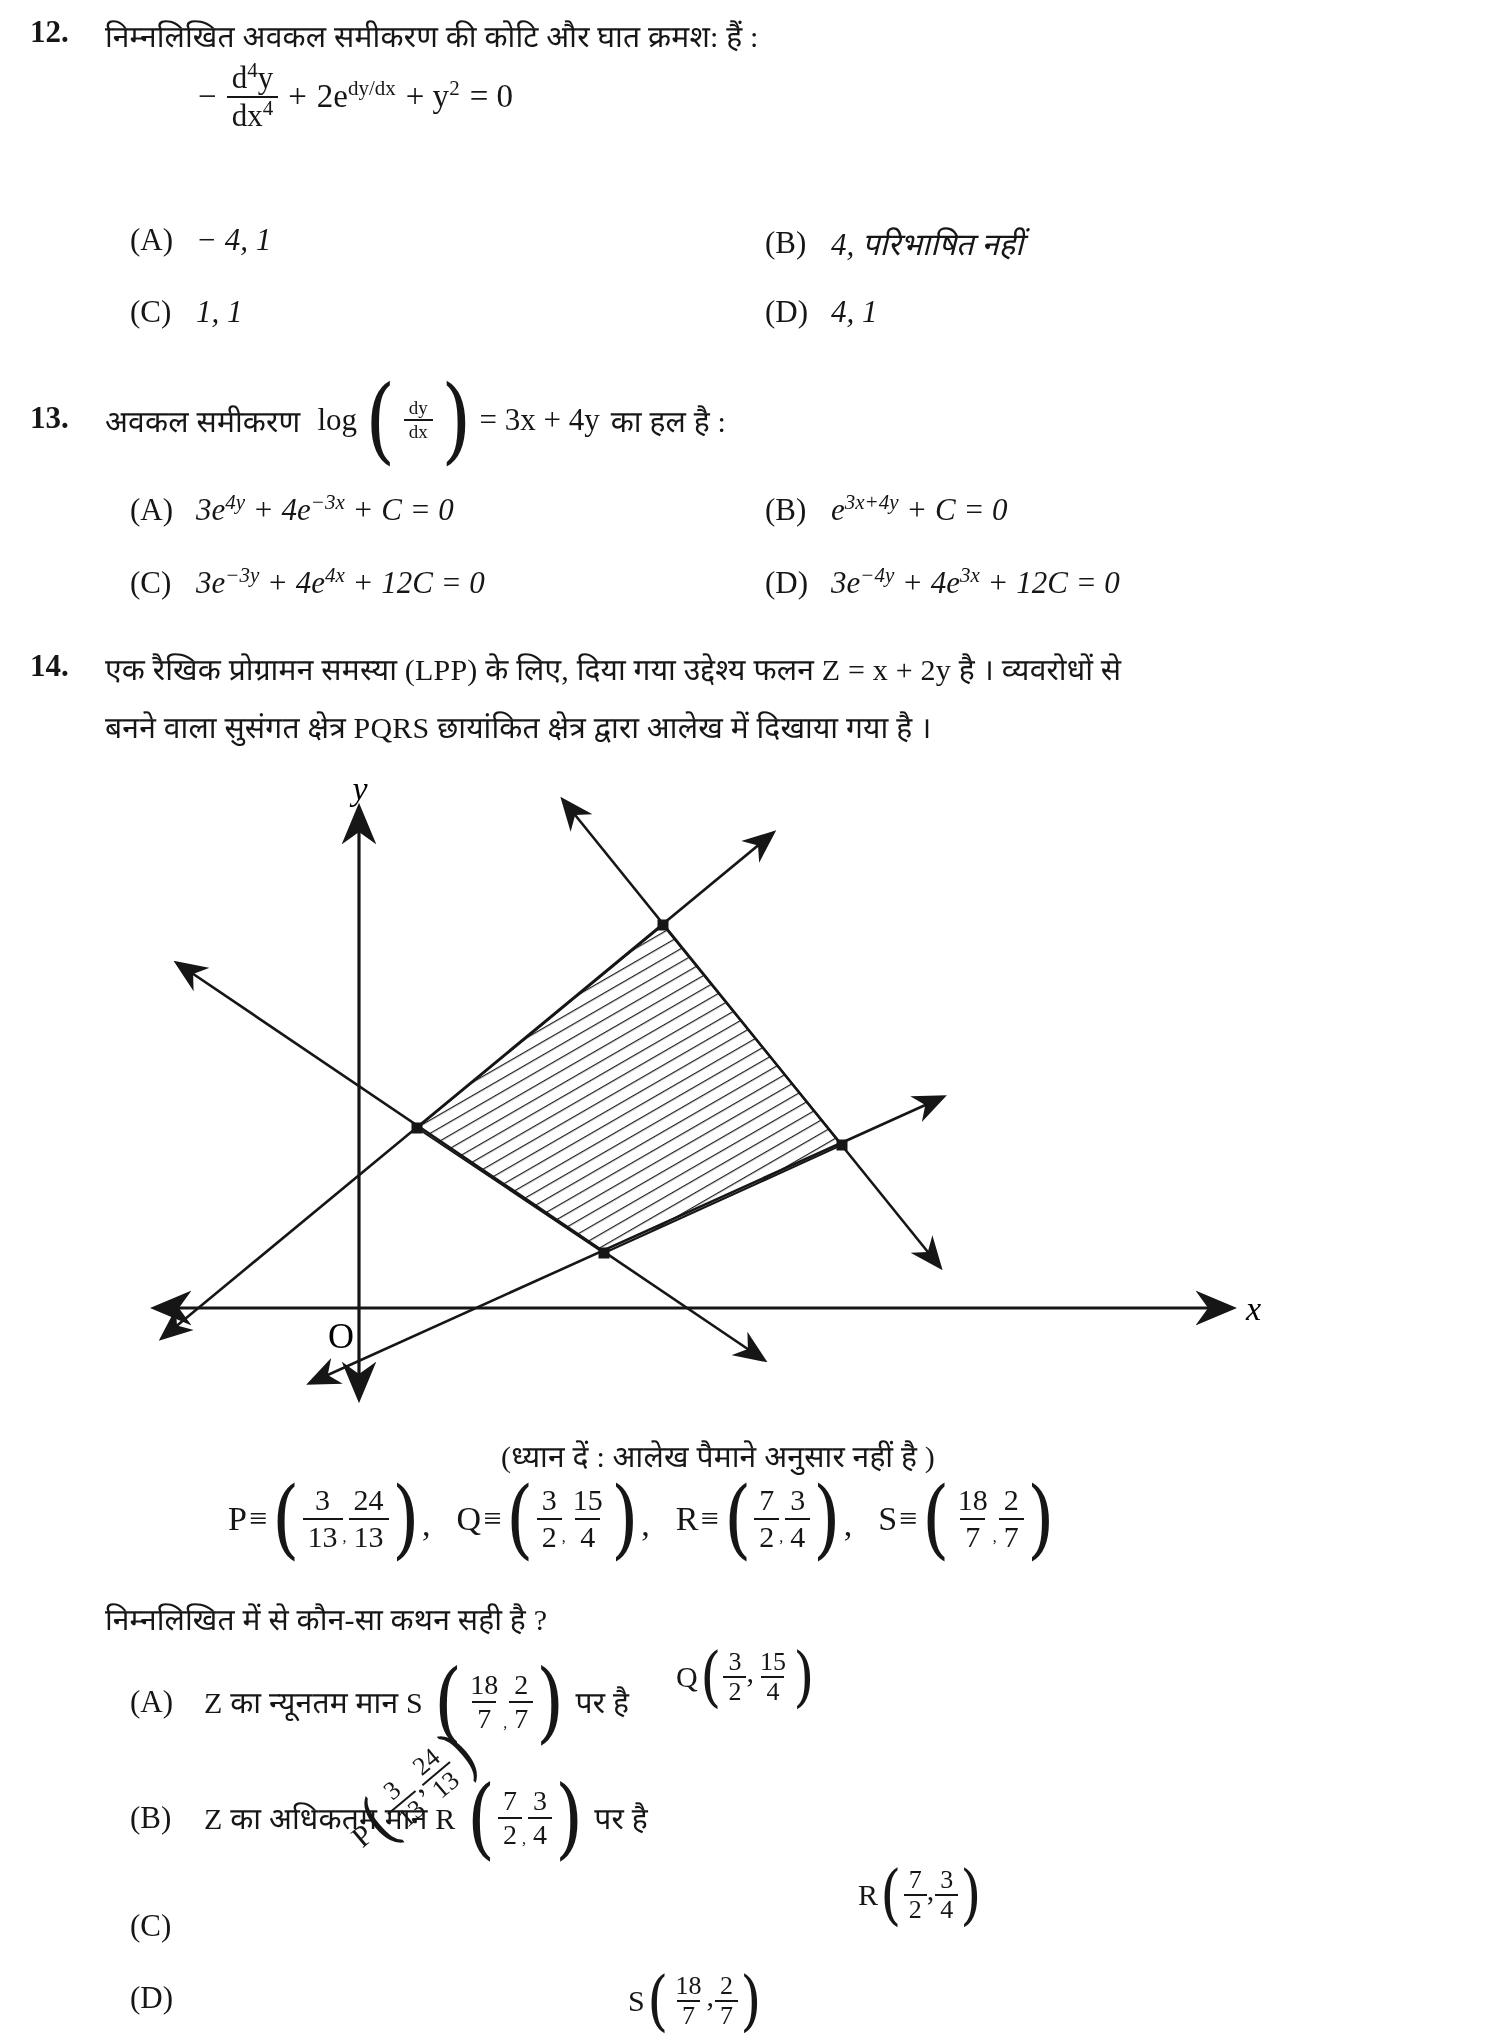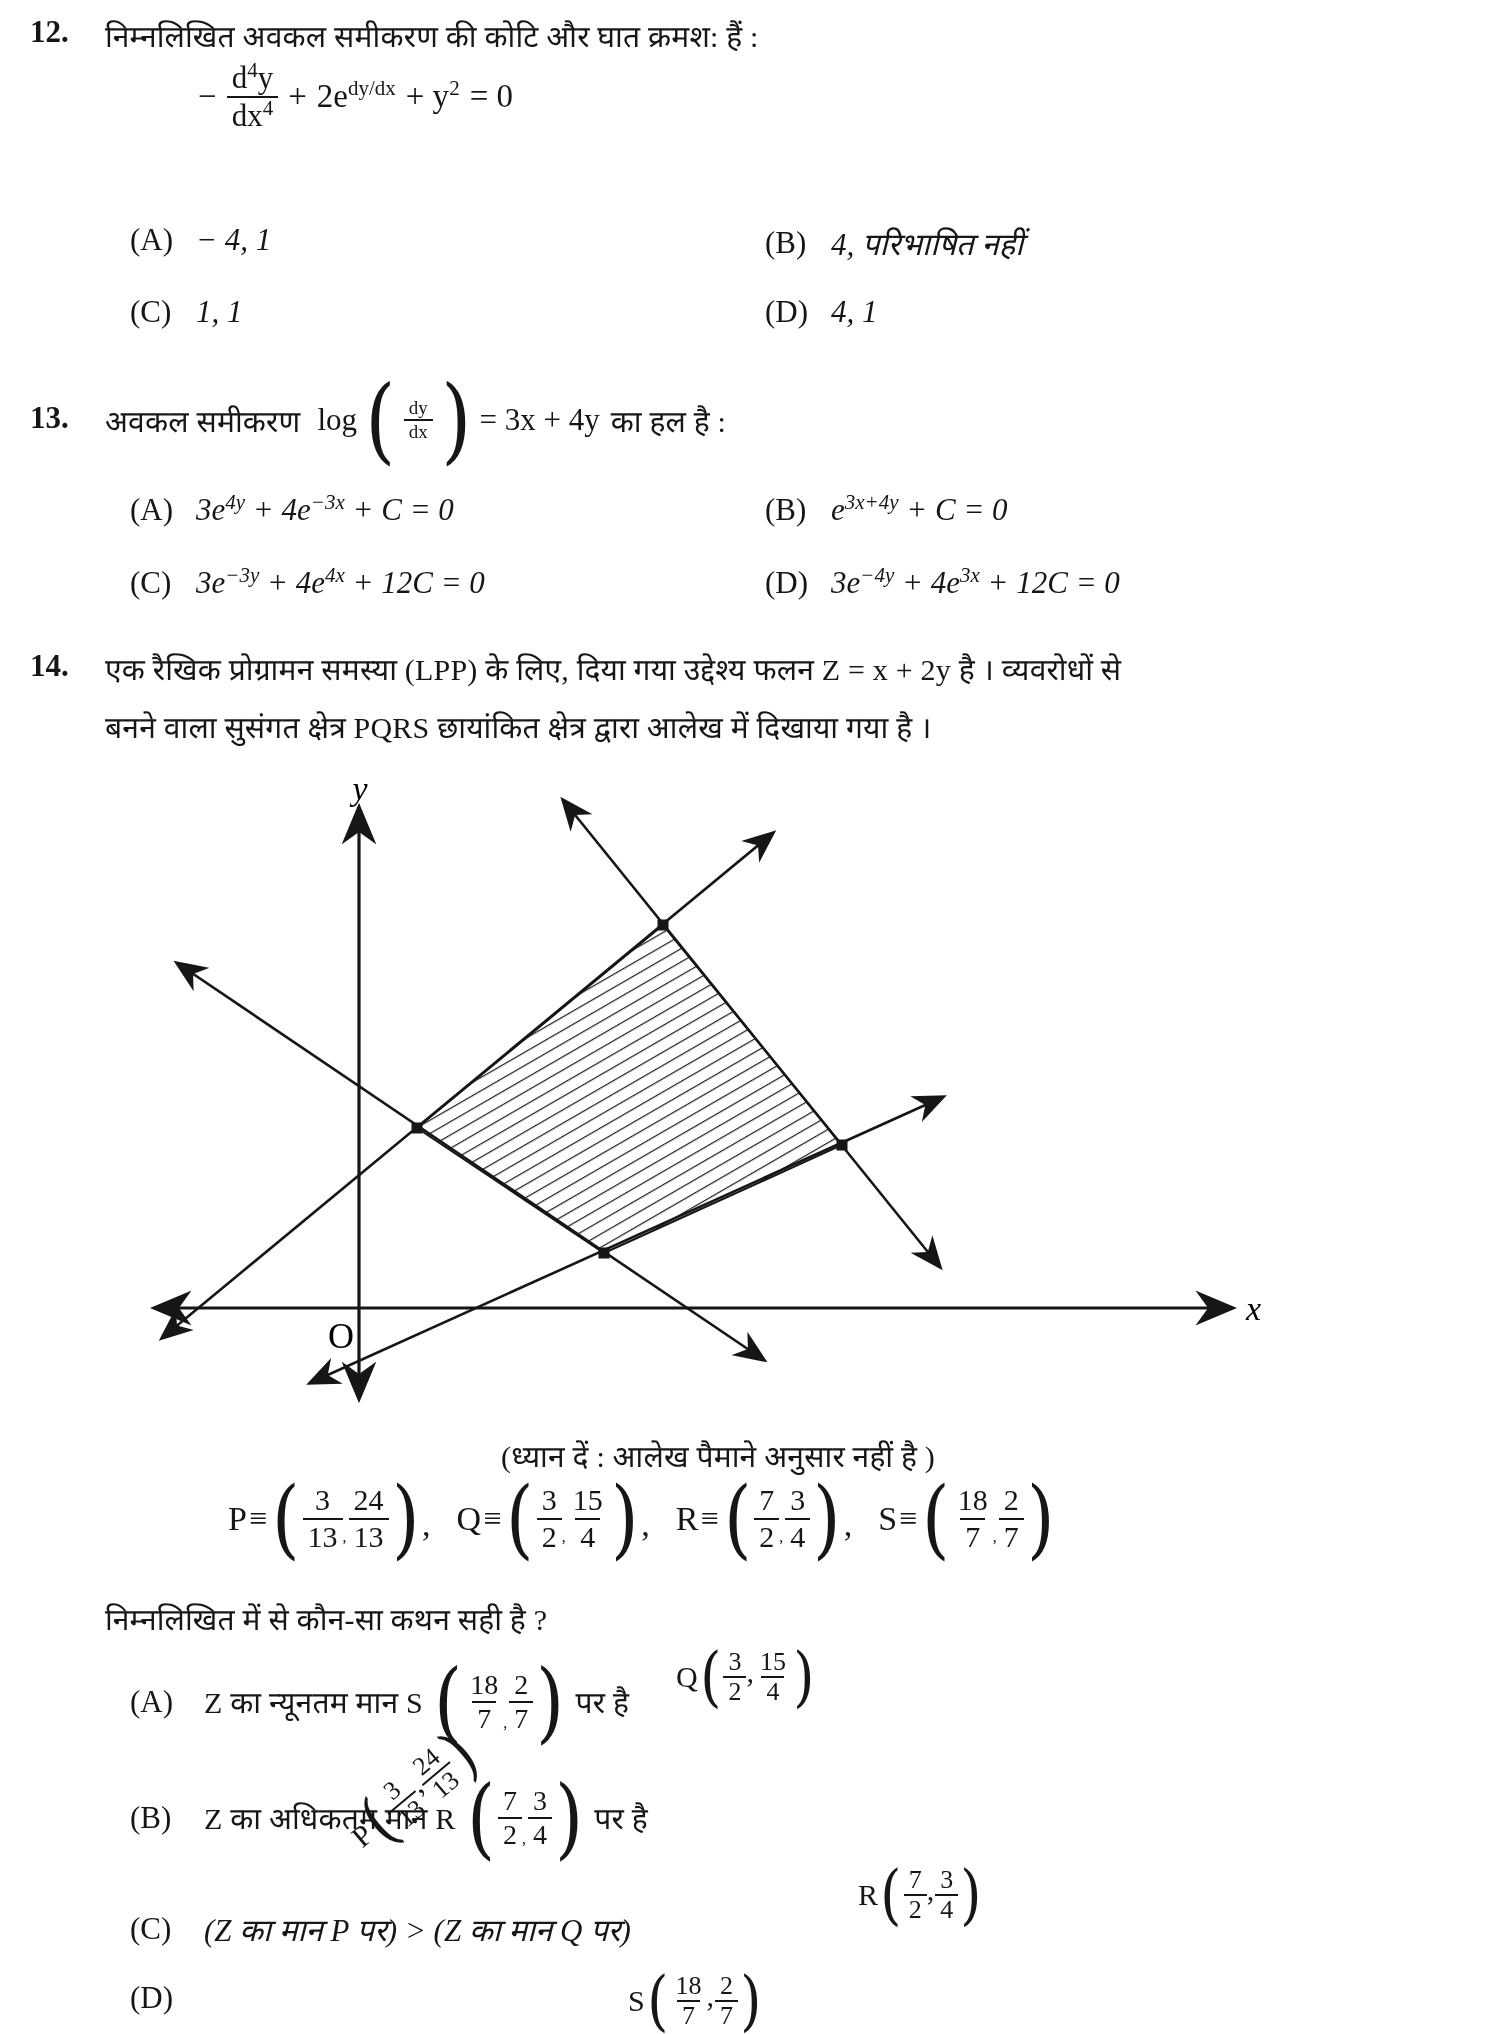--- a/index.html
+++ b/index.html
@@ -323,17 +323,16 @@
     <span class="frac">
         <span class="num">3</span>
         <span class="den">4</span>
       </span>
     <span class="bigparen">)</span>
   </span>
   <span class="htext">पर है</span>
 </div>
 <div class="abs bopt" id="boptC">
   <span class="olabel">(C)</span>
-  <span class="otext">(Z का मान P पर) &gt; (Z का मान Q पर)</span>
 </div>
 <div class="abs bopt" id="boptD">
   <span class="olabel">(D)</span>
 </div>
 
 </body></html>

